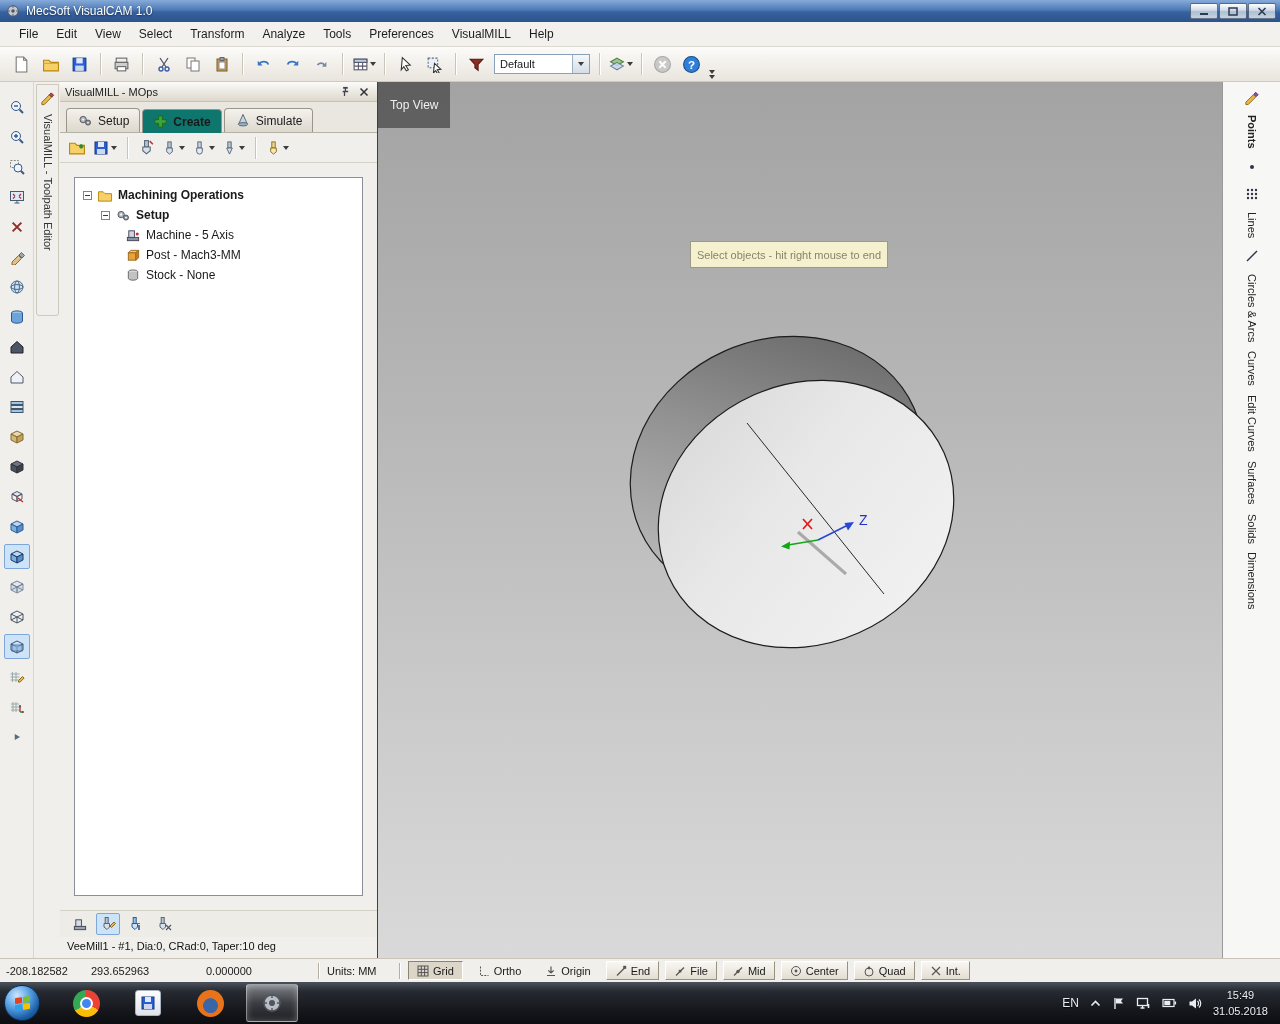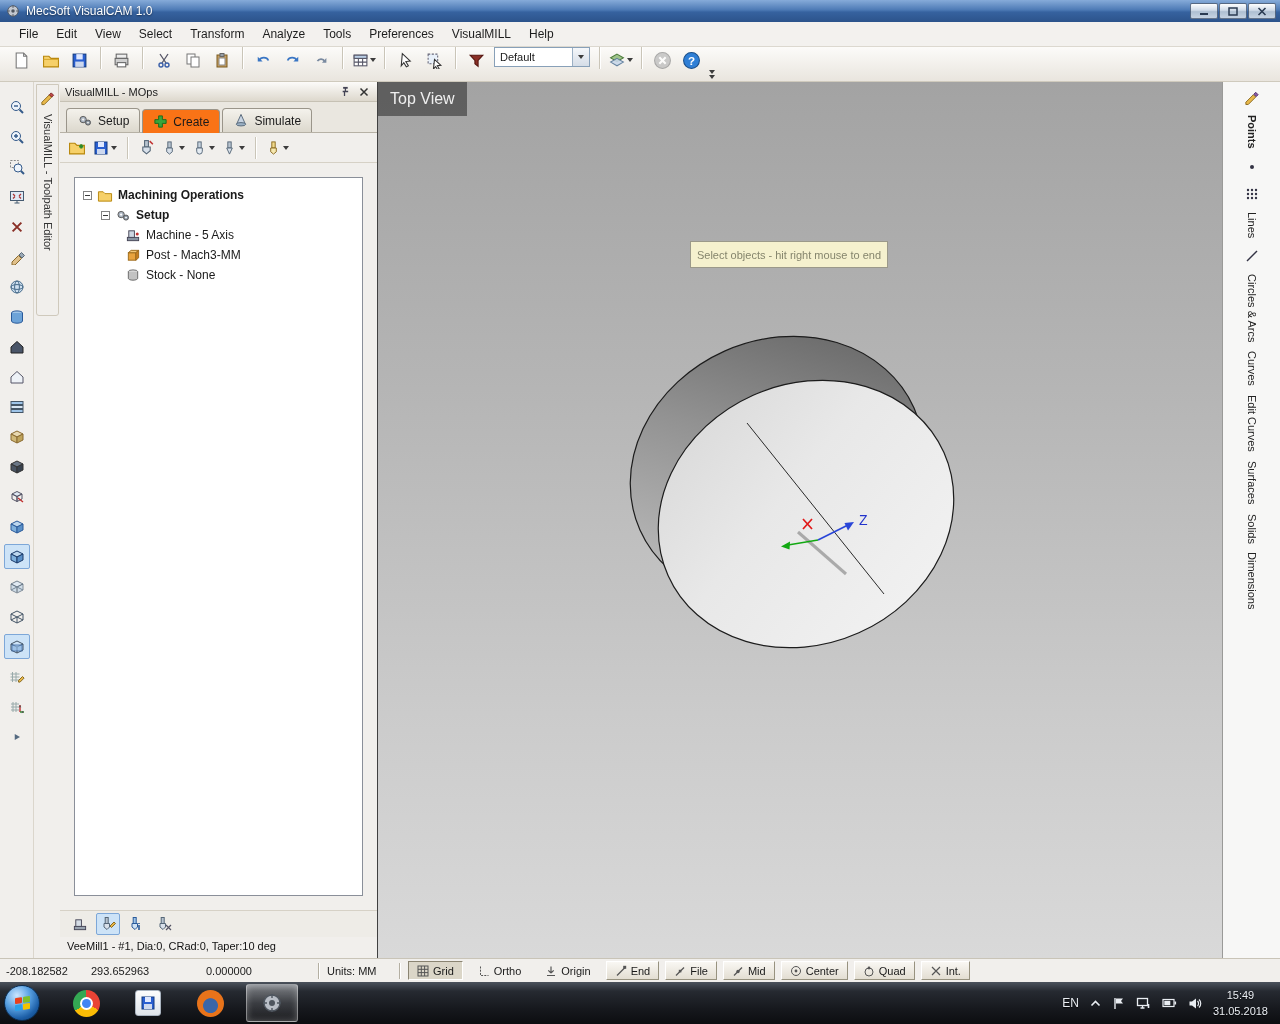--- a/index.html
+++ b/index.html
@@ -18,21 +18,21 @@
     display:flex;align-items:center;justify-content:center}
 
   
   .menubar{position:absolute;left:0;top:22px;width:1280px;height:25px;background:#f3f1ee;
     border-bottom:1px solid #dcd8cf;display:flex;align-items:center;padding-left:10px}
   .mi{padding:4px 9px;color:#1d1d1d}
 
   
   .toolbar{position:absolute;left:0;top:47px;width:1280px;height:35px;
     background:linear-gradient(180deg,#fcfbf9,#e9e5de);border-bottom:1px solid #cfcabd;
-    display:flex;padding-left:8px;gap:2px}
+    display:flex;align-items:center;padding-left:8px;gap:2px}
   .tbtn{width:27px;height:26px;display:flex;align-items:center;justify-content:center;border-radius:2px;gap:1px}
   .tbtn.disabled{opacity:.75}
   .tsep{width:1px;height:22px;background:#cac5b8;margin:0 5px;box-shadow:1px 0 0 #fff}
   .caret{width:0;height:0;border-left:3px solid transparent;border-right:3px solid transparent;border-top:4px solid #3c3c3c}
   .combo{width:96px;height:20px;border:1px solid #88a0b8;background:#fff;display:flex;align-items:center;margin:0 2px}
   .combo .cv{flex:1;padding:0 5px;font-size:11px;white-space:nowrap;overflow:hidden}
   .combo .cbtn{width:17px;height:100%;background:linear-gradient(#f5f7fa,#d5dde7);border-left:1px solid #9cb0c4;
     display:flex;align-items:center;justify-content:center}
   .overflow{margin-left:2px;align-self:flex-end;padding-bottom:2px;display:flex;flex-direction:column;align-items:center;gap:1px}
 
@@ -50,37 +50,37 @@
   
   .mops{position:absolute;left:60px;top:82px;width:318px;height:876px;background:#f1efec;
     border-right:1px solid #404040;display:flex;flex-direction:column}
   .mops-header{height:20px;background:linear-gradient(180deg,#fcfbf9,#ddd8cd);border-bottom:1px solid #c6c1b4;
     display:flex;align-items:center;gap:4px;padding:0 5px;font-size:11px}
   .mops-title{flex:1;color:#222}
   .hbtn{width:16px;height:14px;display:flex;align-items:center;justify-content:center}
   .tabs{height:31px;display:flex;align-items:flex-end;gap:2px;padding:4px 6px 0;background:#eae7e0;border-bottom:1px solid #b6b1a5}
   .tab{display:flex;align-items:center;gap:5px;padding:4px 10px;border:1px solid #9a958a;border-bottom:none;
     border-radius:4px 4px 0 0;background:linear-gradient(#f4f2ec,#dcd8cd);font-size:12px;position:relative}
-  .tab.active{background:#f97316;font-weight:normal;top:1px;z-index:2}
+  .tab.active{background:#0f766e;font-weight:bold;top:1px;z-index:2}
   .ptoolbar{height:30px;display:flex;align-items:center;gap:3px;padding:2px 6px;border-bottom:1px solid #d6d1c6}
   .pbtn{height:24px;display:flex;align-items:center;justify-content:center;gap:2px;padding:0 2px;border-radius:2px}
   .tree{flex:1;margin:14px;background:#fff;border:1px solid #8a8f99;padding:7px 4px;font-size:12px;overflow:hidden}
   .trow{display:flex;align-items:center;height:20px;gap:5px}
   .exp{width:9px;height:9px;border:1px solid #848484;background:#fff;position:relative;flex:none}
   .exp::after{content:"";position:absolute;left:1px;right:1px;top:3px;height:1px;background:#3a3a3a}
   .bold{font-weight:bold}
   .bicons{height:27px;display:flex;align-items:center;gap:4px;padding:0 8px;border-top:1px solid #d6d1c6;background:#eeece7}
   .bbtn{width:24px;height:22px;display:flex;align-items:center;justify-content:center;border:1px solid transparent;border-radius:2px}
   .bbtn.active{background:#cde3f7;border-color:#7da7d8}
   .toolstatus{height:21px;padding:3px 7px;font-size:11px;color:#111}
 
   
   .viewport{position:absolute;left:378px;top:82px;width:844px;height:876px;
     background:linear-gradient(180deg,#a3a3a3 0%,#b5b5b5 35%,#cbcbcb 72%,#d9d9d9 100%);overflow:hidden}
-  .viewlabel{position:absolute;left:0;top:0;background:rgba(92,92,92,.95);color:#efefef;padding:8px 12px;font-size:16px;z-index:3}
+  .viewlabel{position:absolute;left:0;top:0;background:rgba(92,92,92,.95);color:#efefef;padding:16px 12px;font-size:12px;z-index:3}
   .vtooltip{position:absolute;left:312px;top:159px;width:198px;height:27px;background:#f5f1ce;border:1px solid #9b998a;
     color:#85856d;font-size:11px;display:flex;align-items:center;justify-content:center;z-index:3}
   .scene{position:absolute;left:0;top:0}
 
   
   .rightstrip{position:absolute;left:1222px;top:82px;width:58px;height:876px;background:#f7f7f6;
     border-left:1px solid #9a9a98;display:flex;flex-direction:column;align-items:center;padding-top:6px;gap:9px}
   .rlabel{writing-mode:vertical-rl;font-size:11px;color:#222;white-space:nowrap}
   .ricon{width:18px;height:18px;display:flex;align-items:center;justify-content:center}
 

